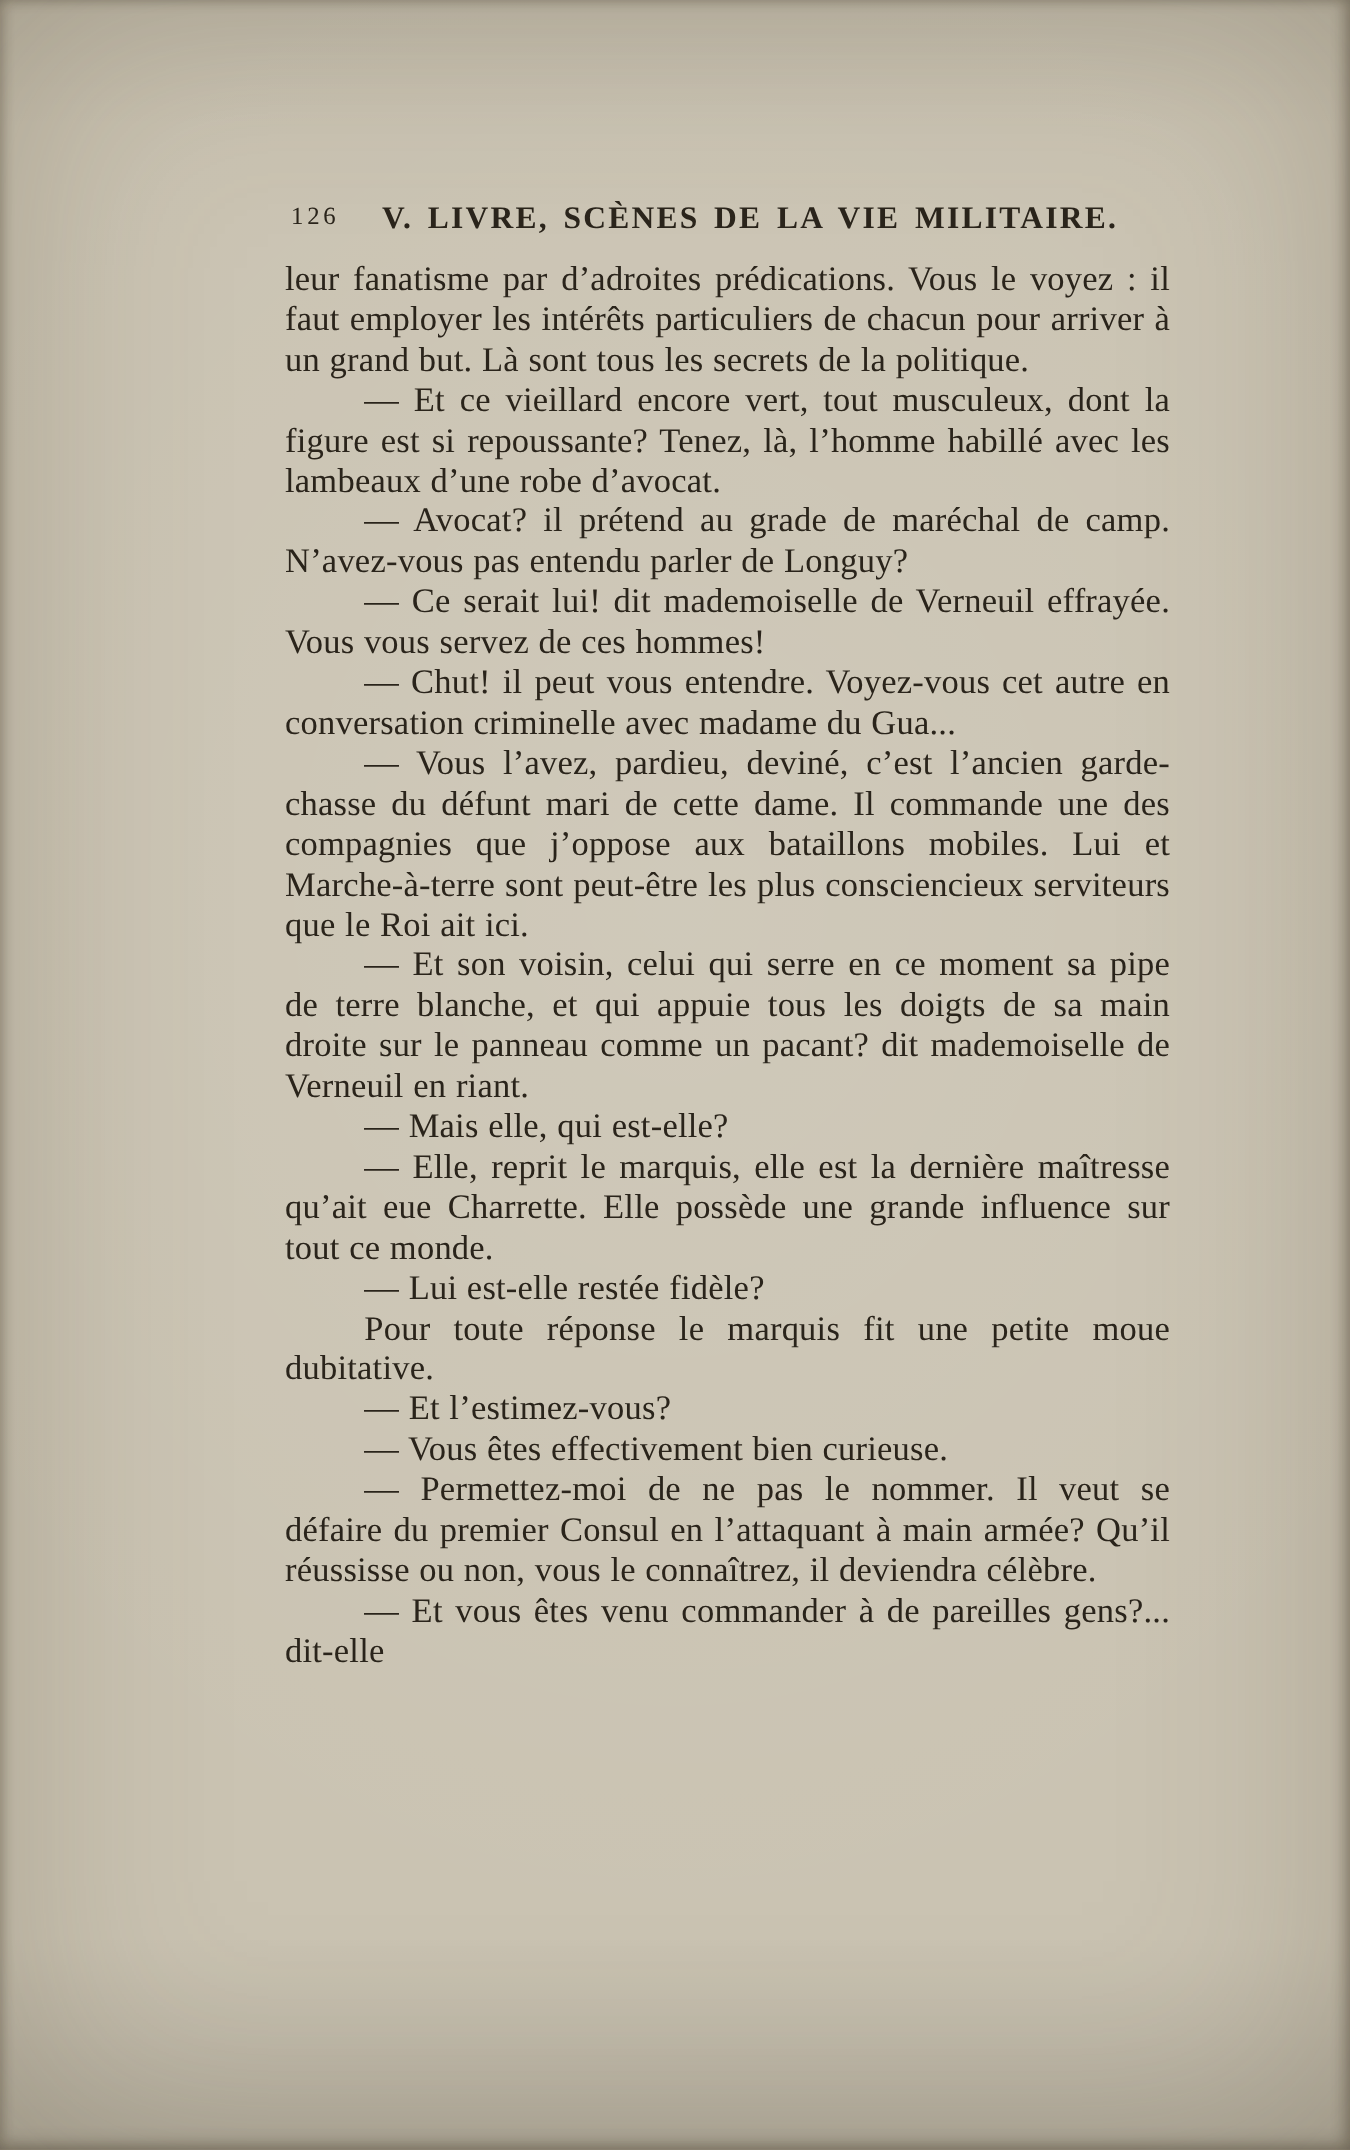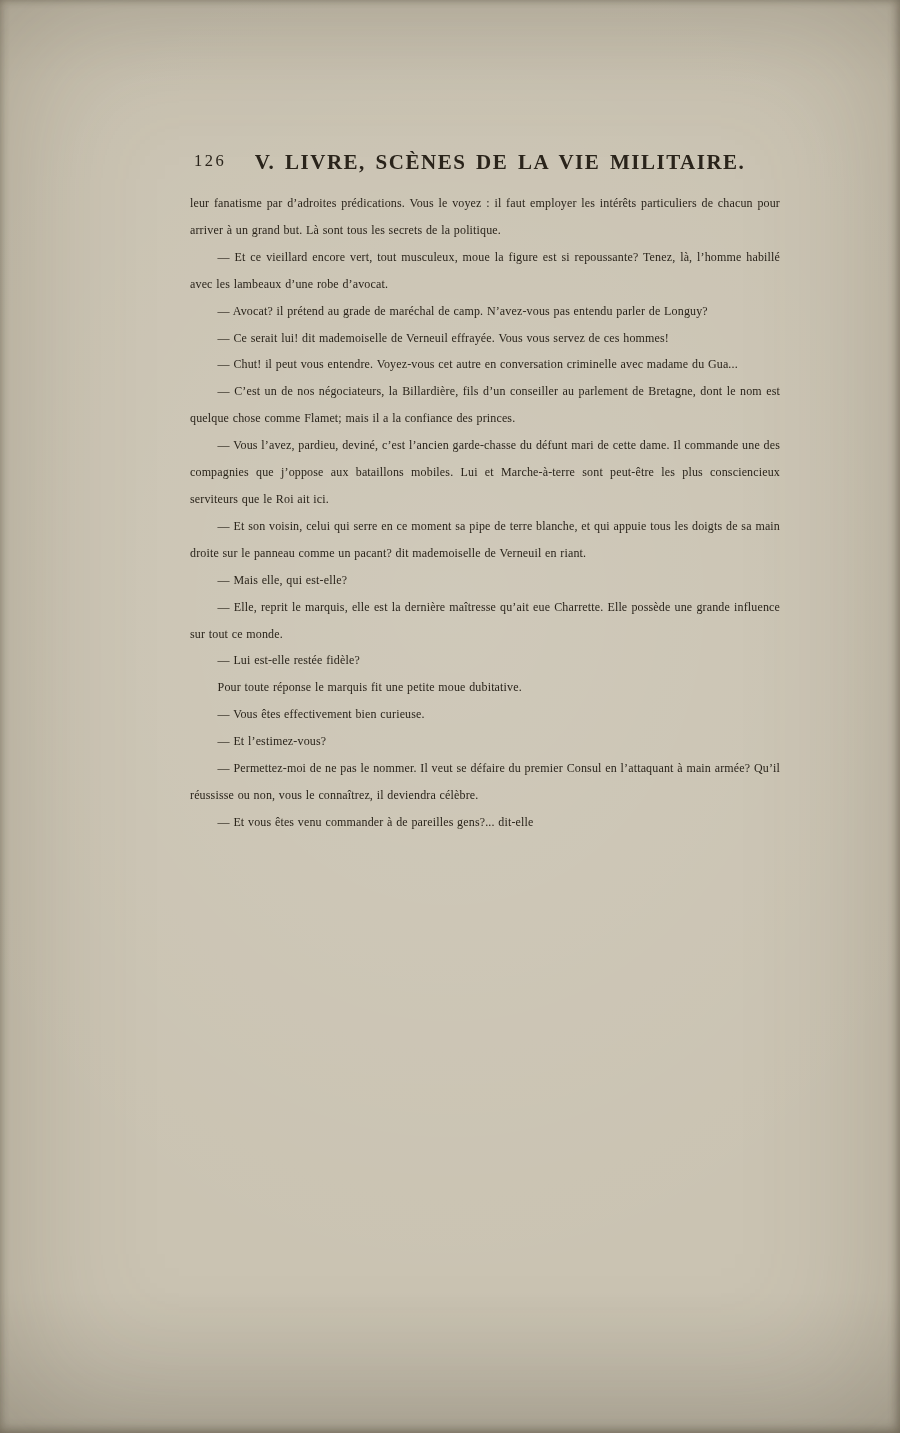--- a/index.html
+++ b/index.html
@@ -21,21 +21,21 @@
       var(--paper, #cac3b2);
     box-shadow:
       inset 0 0 150px rgba(84,72,52,0.28),
       inset -4px 0 9px rgba(60,50,35,0.30),
       inset 3px 0 7px rgba(60,50,35,0.14),
       inset 0 -6px 10px rgba(60,50,35,0.18);
   }
   .content {
     position: absolute;
     left: 190px;
-    top: 150px;
+    top: 133px;
     width: 590px;
     color: var(--ink, #2a241b);
   }
   .page-header {
     position: relative;
     height: 24px;
     margin-bottom: 16px;
   }
   .page-number {
     position: absolute;
@@ -48,21 +48,21 @@
     display: block;
     text-align: center;
     padding-left: 30px;
     font-size: 21px;
     font-weight: bold;
     letter-spacing: 1.5px;
     word-spacing: 3px;
     white-space: nowrap;
   }
   .text-block {
-    font-size: 12px;
+    font-size: 23px;
     line-height: 26.9px;
     text-align: justify;
     letter-spacing: 0.15px;
     word-spacing: 0.5px;
   }
   .text-block p {
     margin: 0;
     padding: 0;
     text-indent: 2.3em;
   }
@@ -77,30 +77,29 @@
 
 <div class="content">
 
   <header class="page-header">
     <span class="page-number">126</span>
     <span class="running-title">V. LIVRE, SCÈNES DE LA VIE MILITAIRE.</span>
   </header>
 
   <main class="text-block">
     <p class="noindent">leur fanatisme par d’adroites prédications. Vous le voyez : il faut employer les intérêts particuliers de chacun pour arriver à un grand but. Là sont tous les secrets de la politique.</p>
-    <p>— Et ce vieillard encore vert, tout musculeux, moue la figure est si repoussante? Tenez, là, l’homme habillé avec les lambeaux d’une robe d’avocat.</p>
+    <p>— Et ce vieillard encore vert, tout musculeux, dont la figure est si repoussante? Tenez, là, l’homme habillé avec les lambeaux d’une robe d’avocat.</p>
     <p>— Avocat? il prétend au grade de maréchal de camp. N’avez-vous pas entendu parler de Longuy?</p>
     <p>— Ce serait lui! dit mademoiselle de Verneuil effrayée. Vous vous servez de ces hommes!</p>
     <p>— Chut! il peut vous entendre. Voyez-vous cet autre en conversation criminelle avec madame du Gua...</p>
-    <p>— C’est un de nos négociateurs, la Billardière, fils d’un conseiller au parlement de Bretagne, dont le nom est quelque chose comme Flamet; mais il a la confiance des princes.</p>
     <p>— Vous l’avez, pardieu, deviné, c’est l’ancien garde-chasse du défunt mari de cette dame. Il commande une des compagnies que j’oppose aux bataillons mobiles. Lui et Marche-à-terre sont peut-être les plus consciencieux serviteurs que le Roi ait ici.</p>
     <p>— Et son voisin, celui qui serre en ce moment sa pipe de terre blanche, et qui appuie tous les doigts de sa main droite sur le panneau comme un pacant? dit mademoiselle de Verneuil en riant.</p>
     <p>— Mais elle, qui est-elle?</p>
     <p>— Elle, reprit le marquis, elle est la dernière maîtresse qu’ait eue Charrette. Elle possède une grande influence sur tout ce monde.</p>
     <p>— Lui est-elle restée fidèle?</p>
     <p>Pour toute réponse le marquis fit une petite moue dubitative.</p>
+    <p>— Et l’estimez-vous?</p>
     <p>— Vous êtes effectivement bien curieuse.</p>
-    <p>— Et l’estimez-vous?</p>
     <p>— Permettez-moi de ne pas le nommer. Il veut se défaire du premier Consul en l’attaquant à main armée? Qu’il réussisse ou non, vous le connaîtrez, il deviendra célèbre.</p>
     <p>— Et vous êtes venu commander à de pareilles gens?... dit-elle</p>
   </main>
 
 </div>
 
 </body></html>

